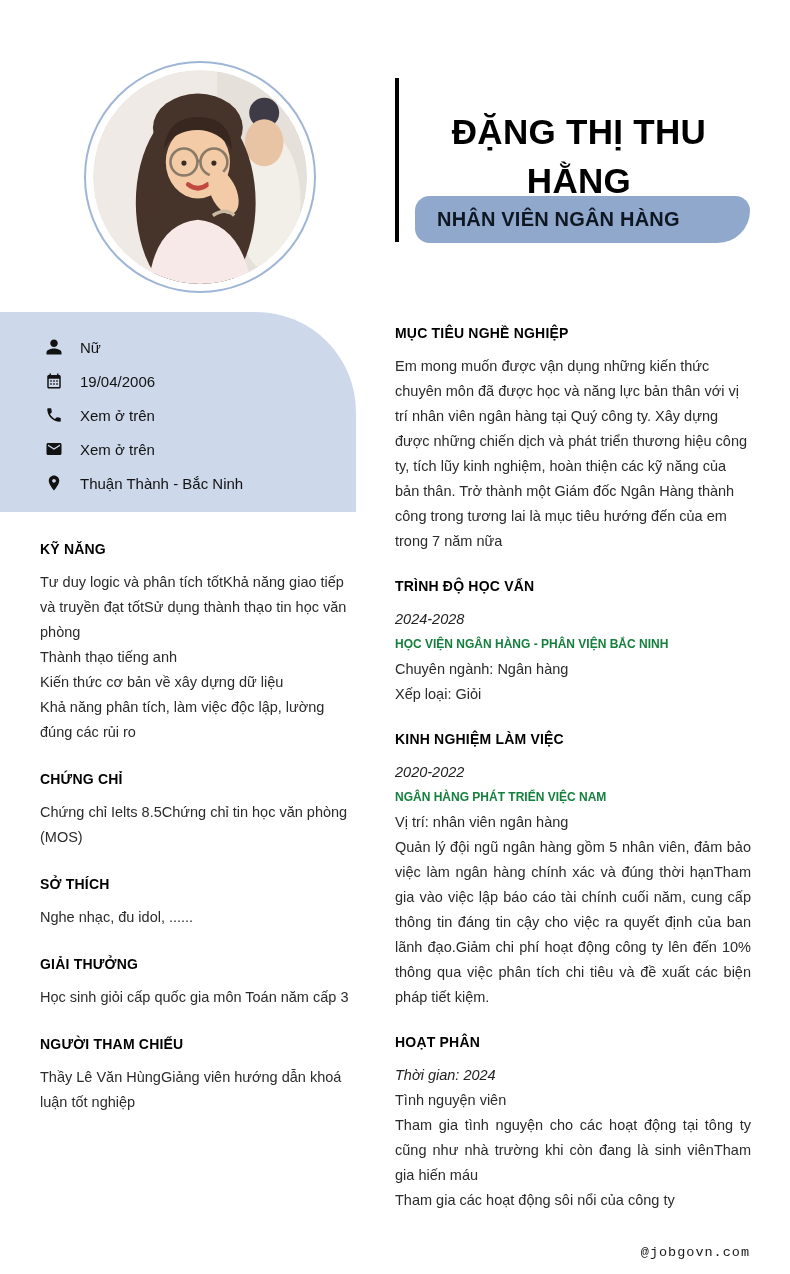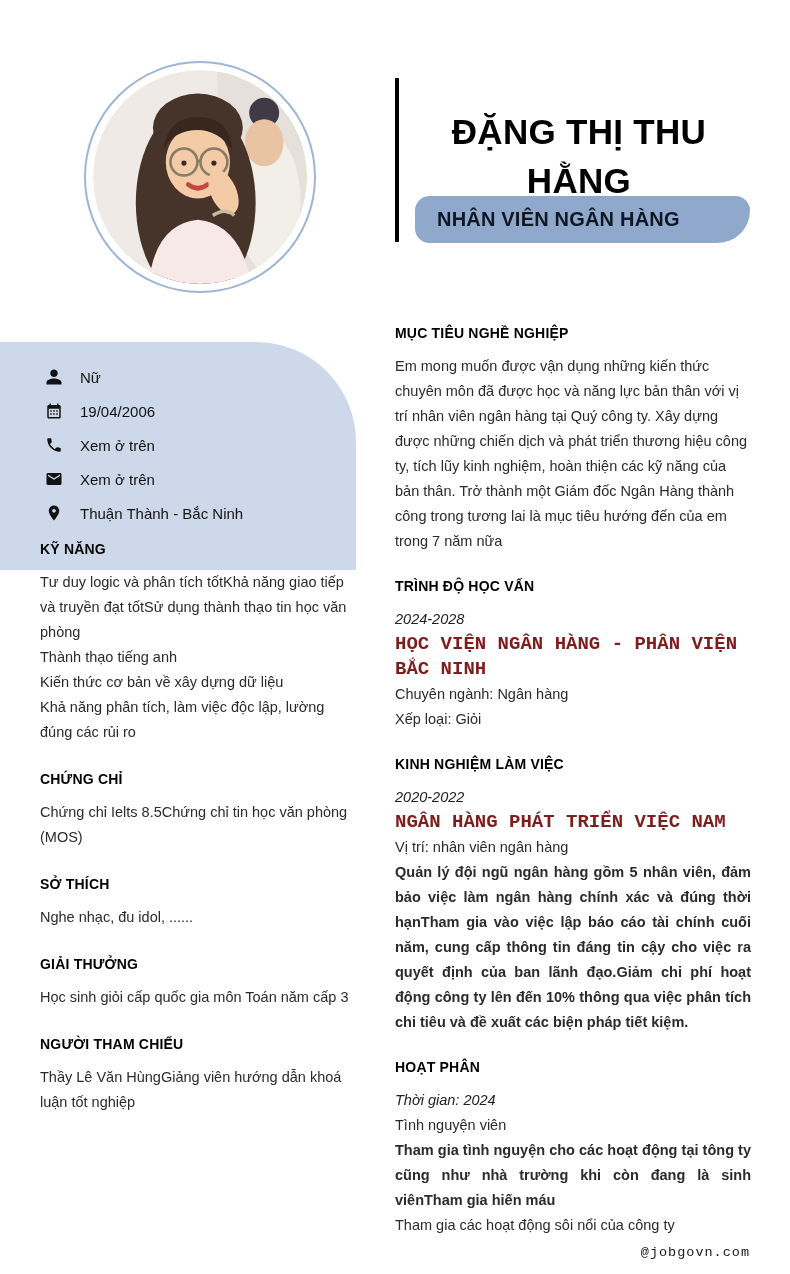--- a/index.html
+++ b/index.html
@@ -45,22 +45,22 @@
     border-radius: 18px 18px 40px 18px;
     display: flex; align-items: center;
     padding-left: 22px;
   }
   .title-banner .txt {
     font-size: 20px; font-weight: 800; color: #0F1722; letter-spacing: 0.2px;
   }
 
   
   .contact-panel {
-    position: absolute; left: 0; top: 342px;
-    width: 356px; height: 228px;
+    position: absolute; left: 0; top: 312px;
+    width: 356px; height: 200px;
     background: #CDD9EA;
     border-radius: 0 100px 0 0;
     padding: 23px 0 13px 45px;
   }
   .contact-row { display: flex; align-items: center; height: 24px; margin-bottom: 10px; }
   .contact-row .cicon { width: 18px; height: 18px; flex: 0 0 auto; margin-right: 17px; }
   .contact-row .cicon svg { display:block; width: 18px; height: 18px; fill:#121212; }
   .contact-row .ctext { font-size: 15px; color: #121212; }
 
   
@@ -70,23 +70,23 @@
   h2.sec-title {
     margin: 0 0 13px 0;
     font-size: 14px; font-weight: 800; color: #000; letter-spacing: 0.2px;
   }
   .sec { margin: 0 0 26px 0; }
   .right-col .sec { margin-bottom: 24px; }
 
   p.body, .body-line {
     margin: 0; font-size: 14.5px; line-height: 25px; color: #2b2b2b;
   }
-  .justify { text-align: justify; font-weight: bold; }
+  .justify { text-align: justify; }
   .period { font-style: italic; font-size: 14.5px; line-height: 25px; color: #222; }
-  .org { font-weight: 700; font-size: 19px; line-height: 25px; color: #7f1d1d; font-family: Liberation Mono, monospace; }
+  .org { font-weight: 700; font-size: 12px; line-height: 25px; color: #15803d; }
 
   
   .watermark {
     position: absolute; right: 40px; bottom: 14px;
     font-family: "Liberation Mono", "DejaVu Sans Mono", monospace;
     font-size: 13.5px; color: #1a1a1a; letter-spacing: 1px; margin-top: 18px;
   }
 </style>
 </head>
 <body>

